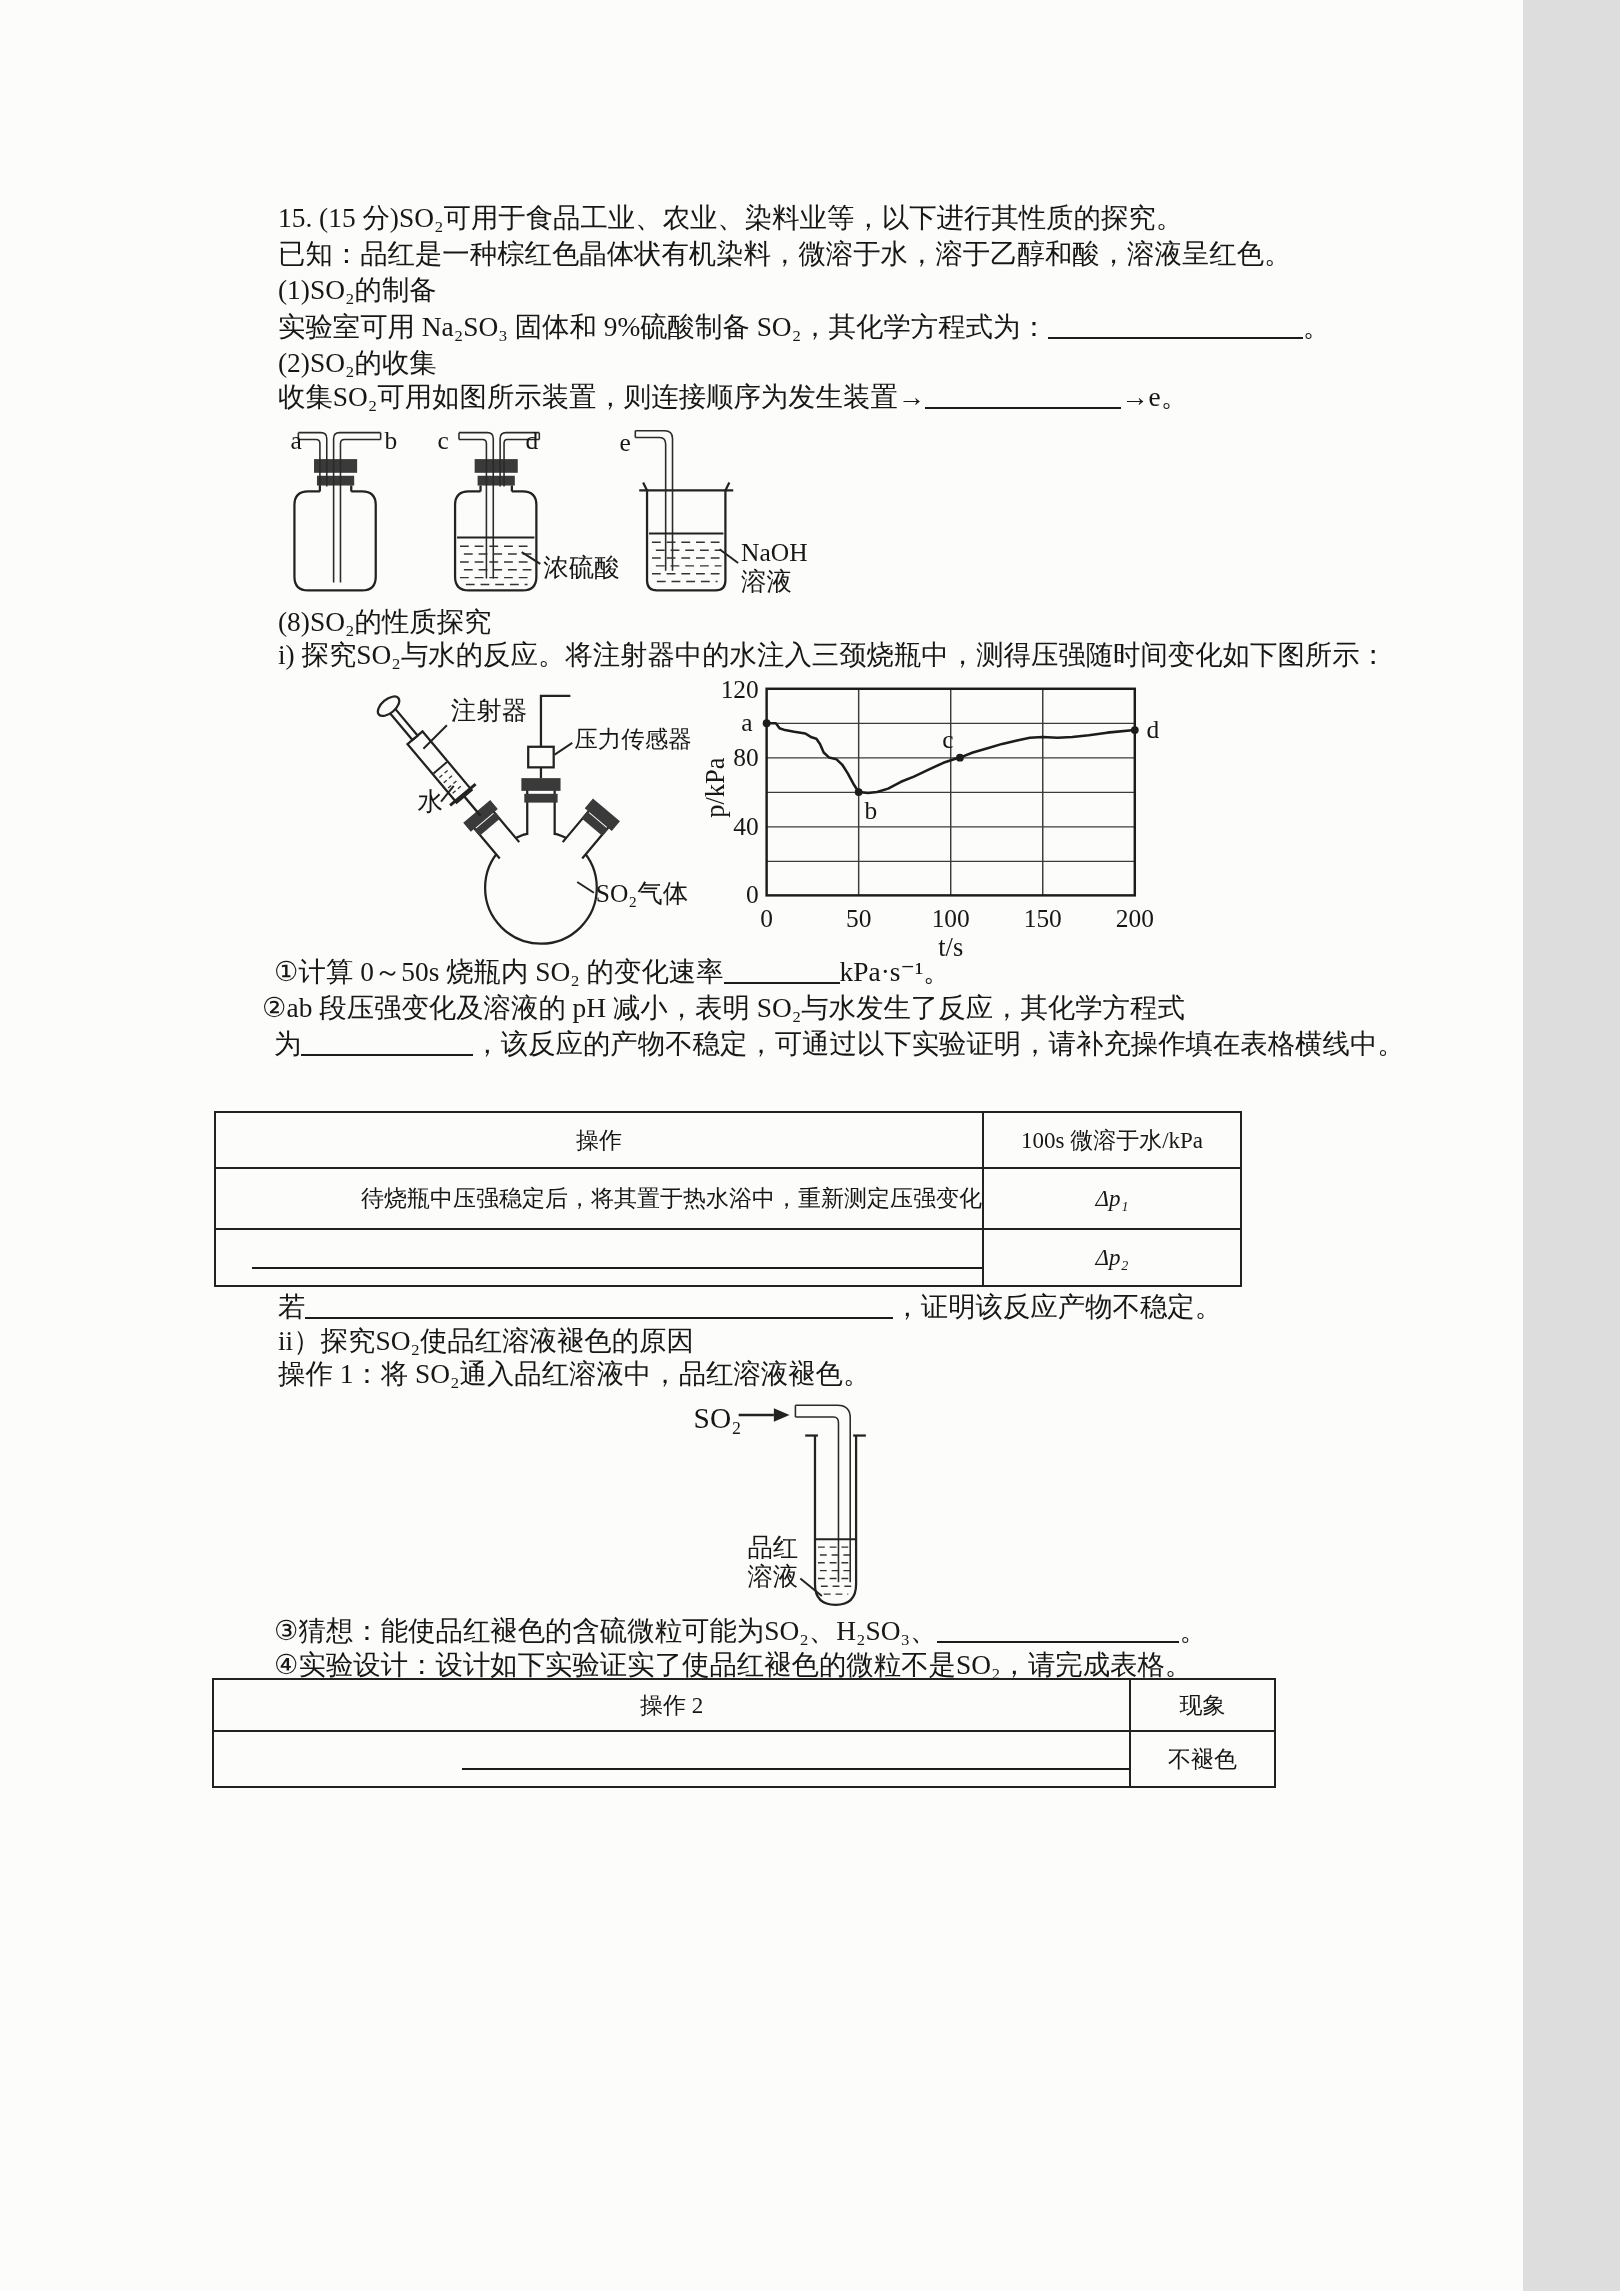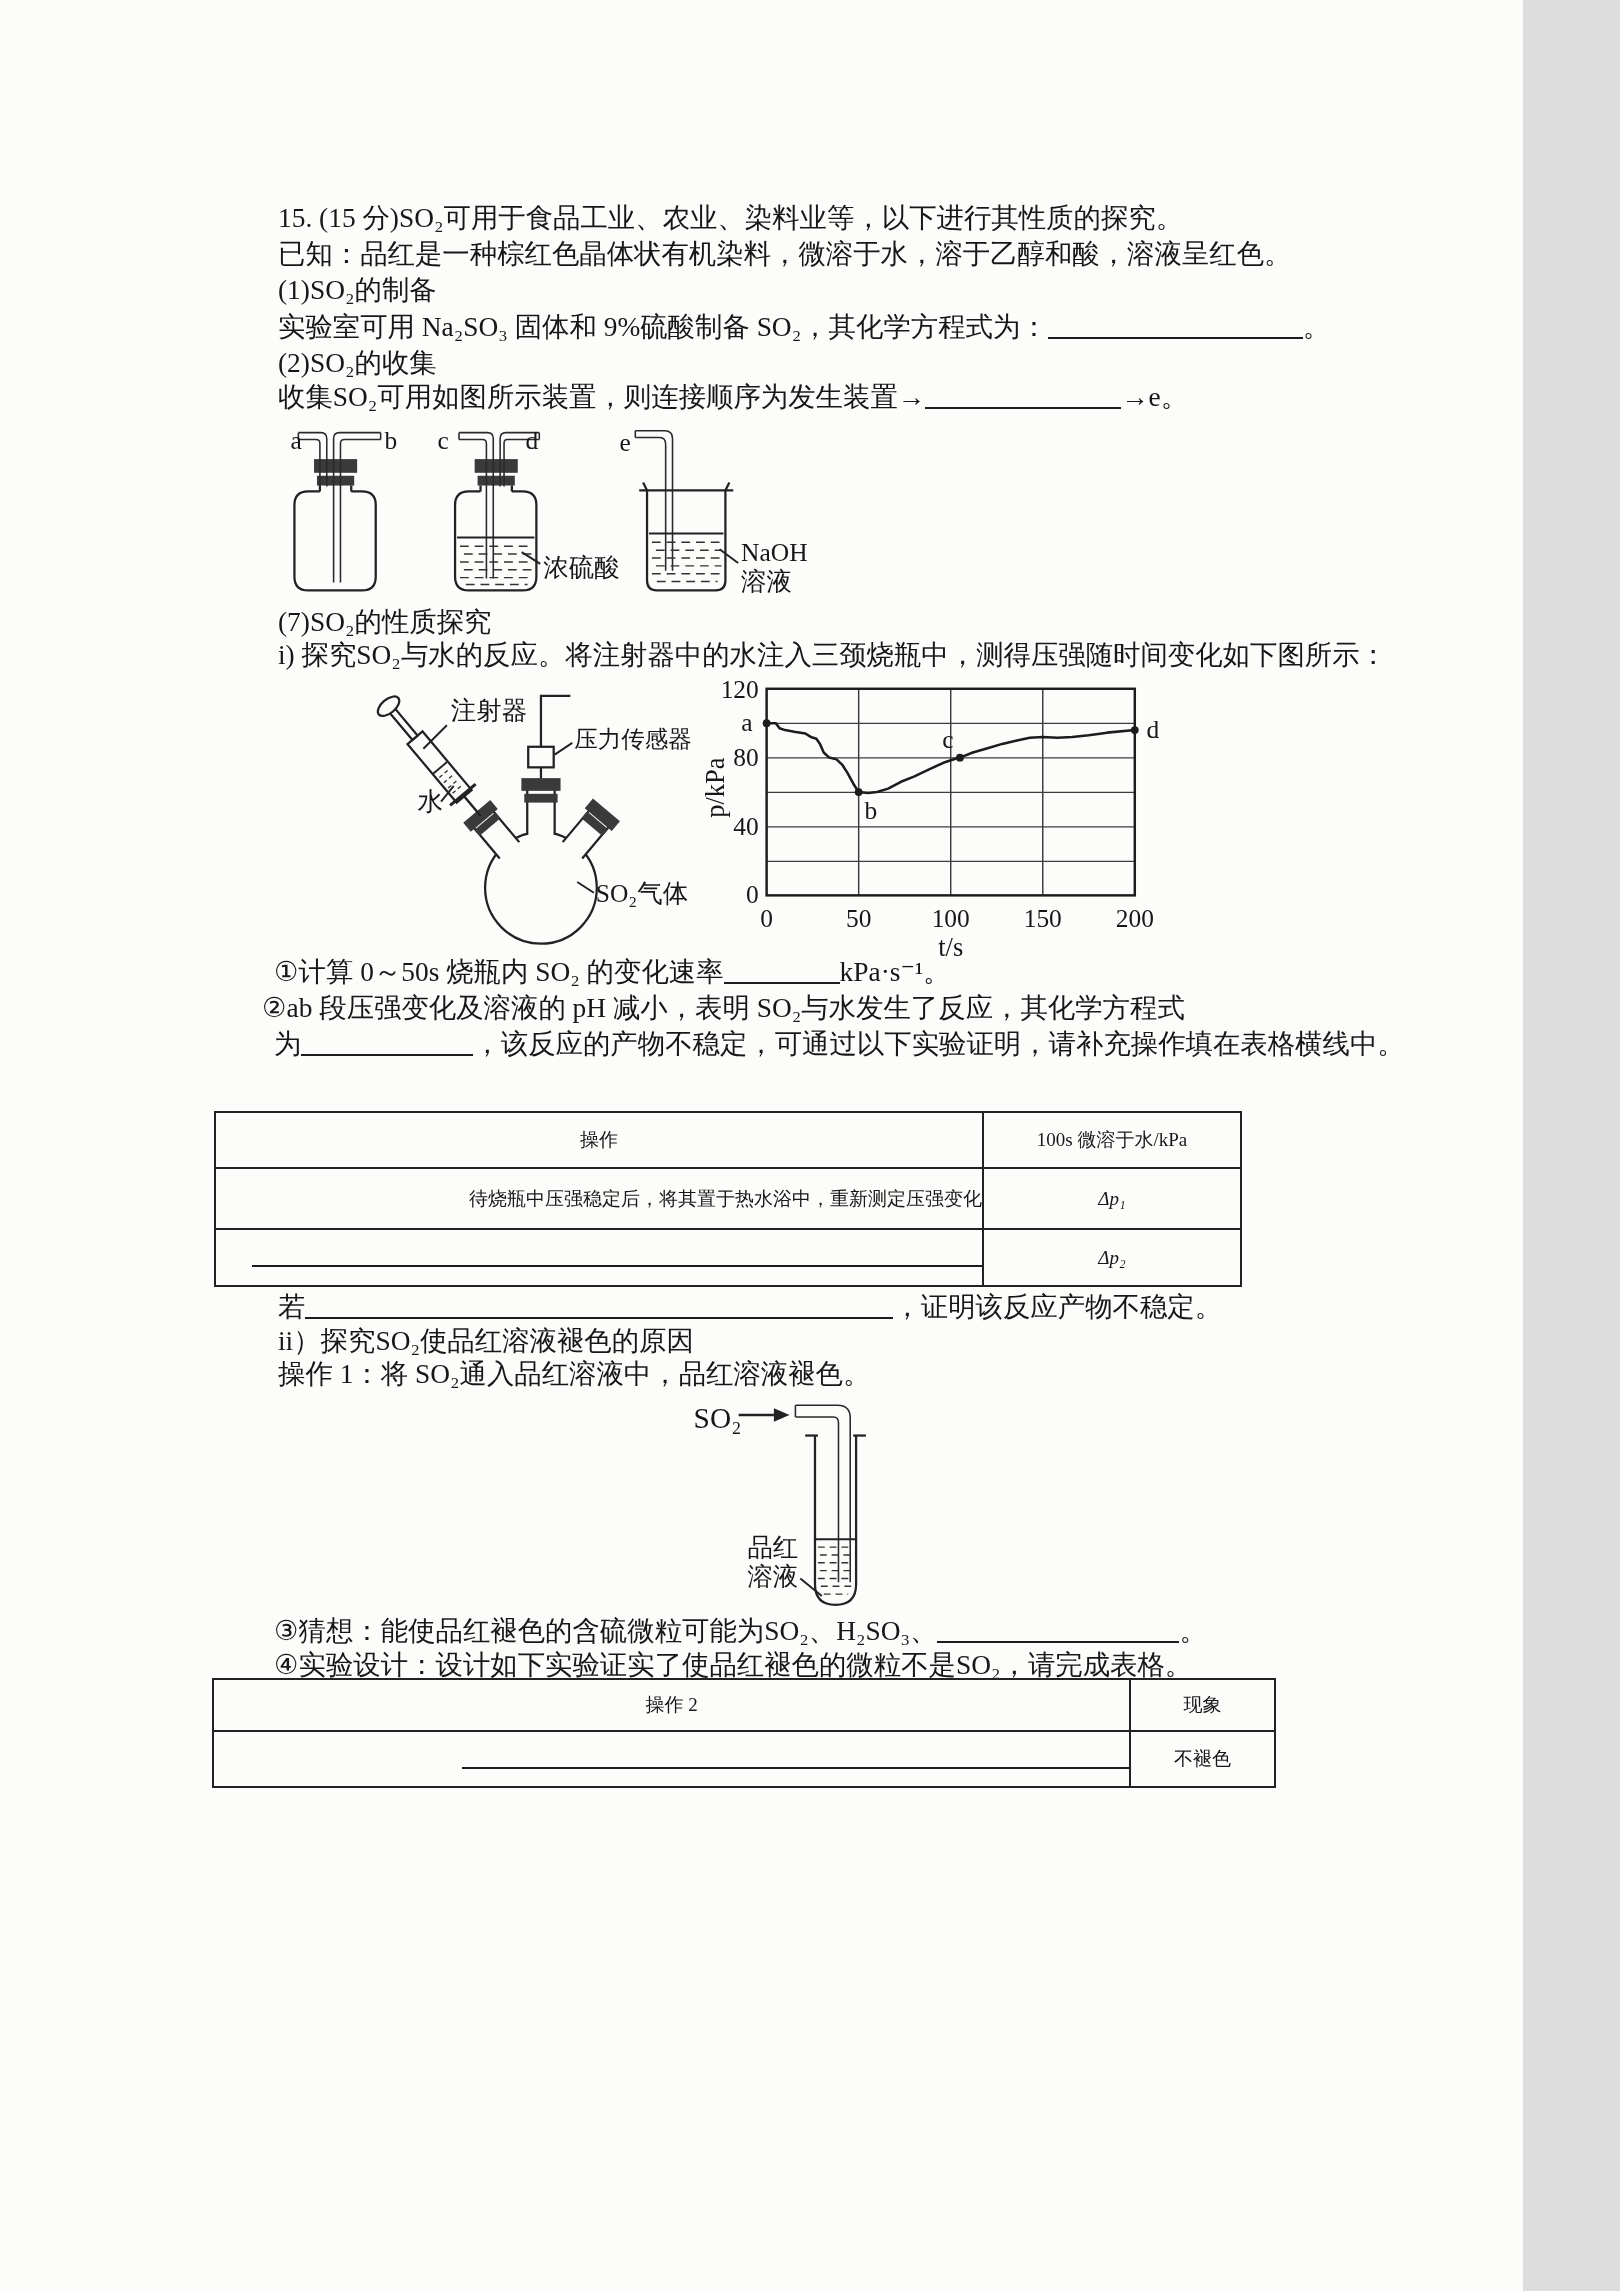--- a/index.html
+++ b/index.html
@@ -7,21 +7,21 @@
         font-family:"Liberation Serif","DejaVu Sans",serif;color:#171717;}
   .line{position:absolute;font-size:27.4px;line-height:33px;white-space:nowrap;}
   .blank{display:inline-block;border-bottom:2px solid #1c1c1c;height:1.0em;vertical-align:-3.9px;}
   .figure{position:absolute;}
   svg text{font-family:"Liberation Serif","DejaVu Sans",serif;fill:#171717;}
   .fig-label{font-size:26px;}
   .fig-label-sm{font-size:24px;}
   .tick{font-size:26px;}
   .axis-label{font-size:27px;}
   .marker-label{font-size:26px;}
-  .qtable{position:absolute;border-collapse:collapse;font-size:19px;color:#171717;
+  .qtable{position:absolute;border-collapse:collapse;font-size:23px;color:#171717;
           font-family:"Liberation Serif","DejaVu Sans",serif;}
   .qtable td{border:2.5px solid #222;padding:0;}
   .qtable td.c{text-align:center;vertical-align:middle;}
   .qtable td.op{text-align:right;vertical-align:middle;padding-left:13.7px;}
   .val{font-style:italic;}
   .stroke{stroke:#222;stroke-width:2.3;fill:none;}
   .thin{stroke:#2a2a2a;stroke-width:1.6;fill:none;}
   .dark{fill:#3a3a3a;stroke:none;}
   .whitefill{fill:#fcfcfa;}
 </style>
@@ -89,21 +89,21 @@
     <text class="fig-label" x="26" y="34">a</text>
     <text class="fig-label" x="122" y="34">b</text>
     <text class="fig-label" x="176" y="34">c</text>
     <text class="fig-label" x="266" y="34">d</text>
     <text class="fig-label" x="362" y="36">e</text>
     <text class="fig-label" x="284" y="163">浓硫酸</text>
     <text class="fig-label" x="486" y="148">NaOH</text>
     <text class="fig-label" x="486" y="178">溶液</text>
   </svg>
 
-  <div class="line" style="left:278px;top:606px"><span>(7)SO₂的性质探究</span></div>
+  <div class="line" style="left:278px;top:606px"><span>(8)SO₂的性质探究</span></div>
   <div class="line" style="left:278px;top:639px"><span>i) 探究SO₂与水的反应。将注射器中的水注入三颈烧瓶中，测得压强随时间变化如下图所示：</span></div>
 
   <svg class="figure" style="left:294px;top:688px" width="441" height="289" viewBox="0 0 450 295">
     <circle cx="252" cy="204" r="57" class="stroke whitefill"></circle>
 
     <g>
       <path d="M238,150 L238,96 L266,96 L266,150 Z" fill="#fcfcfa" stroke="none"></path>
       <path class="stroke" d="M238,150 L238,96 M266,150 L266,96"></path>
       <rect class="dark" x="232" y="92" width="40" height="13"></rect>
       <rect class="dark" x="235" y="108" width="34" height="9"></rect>

